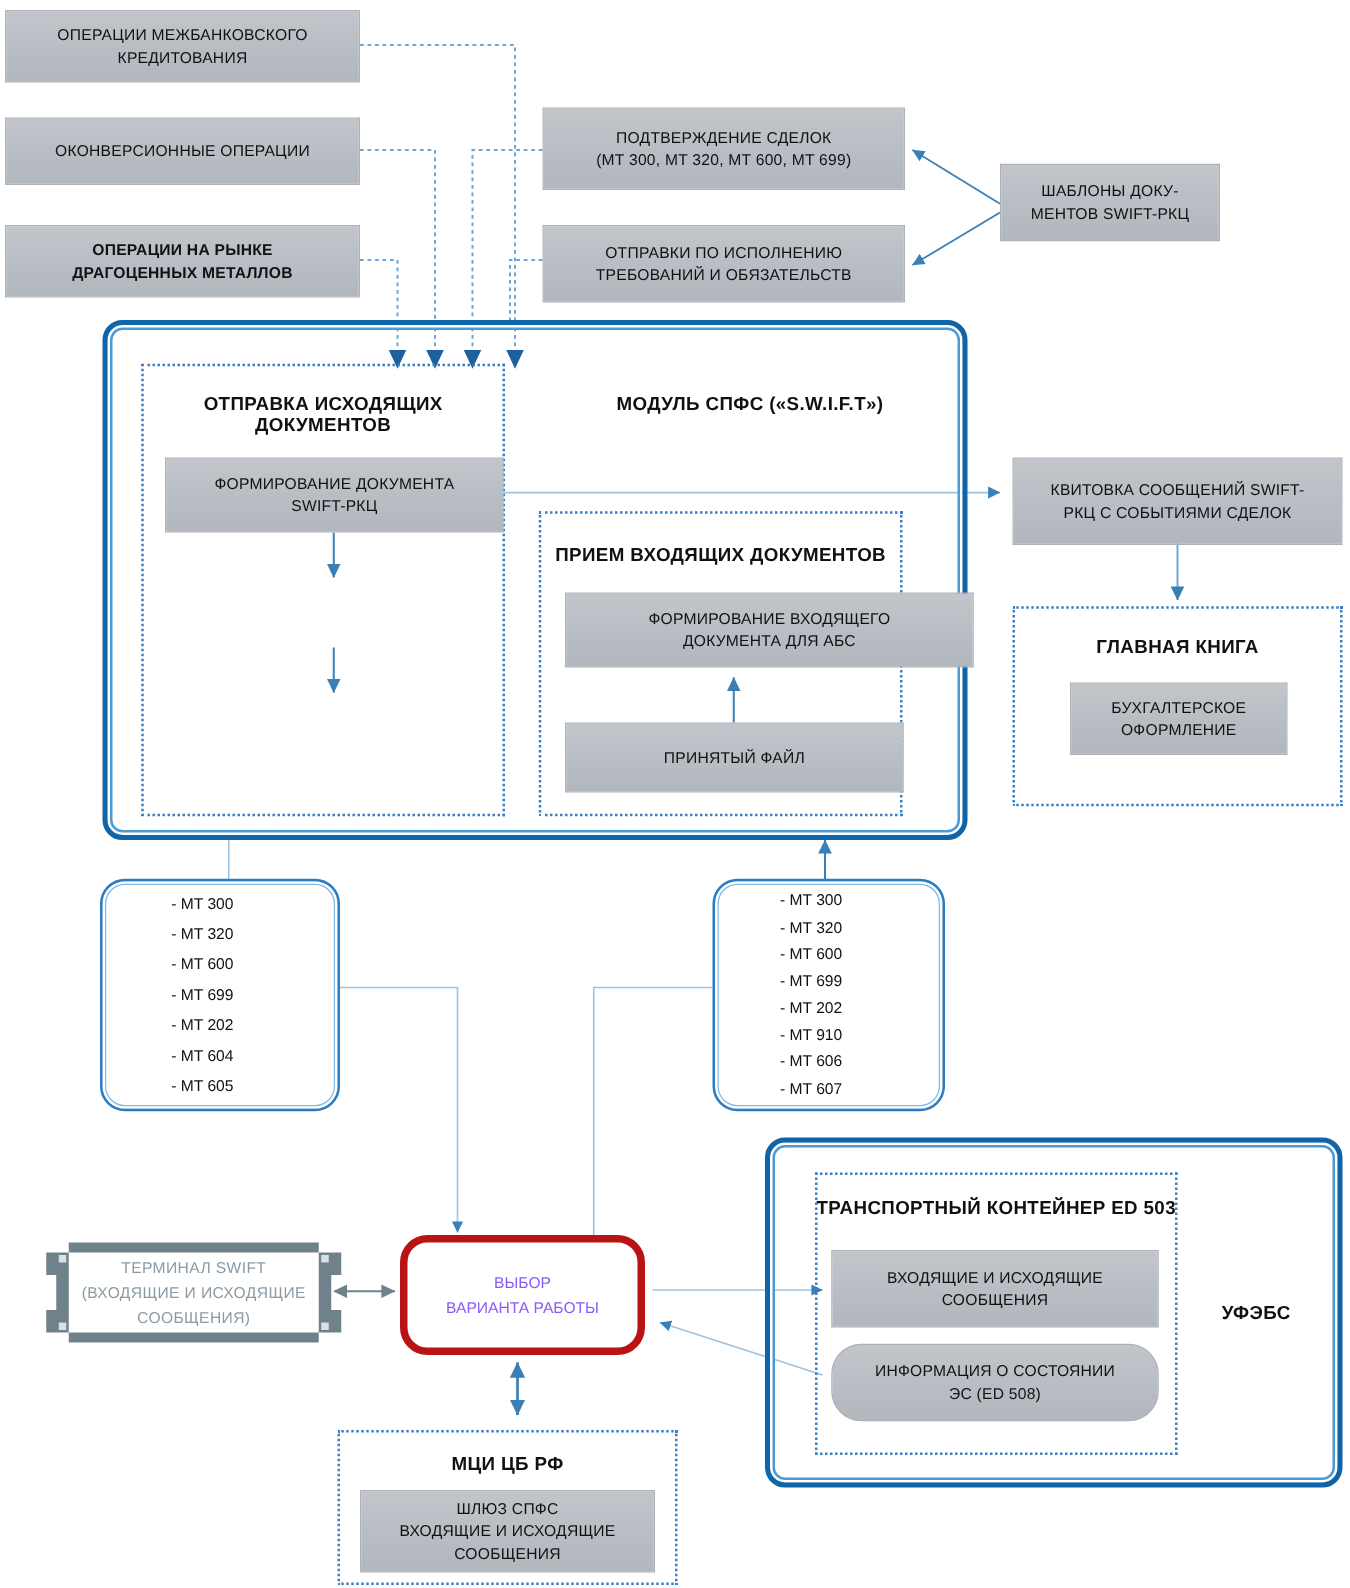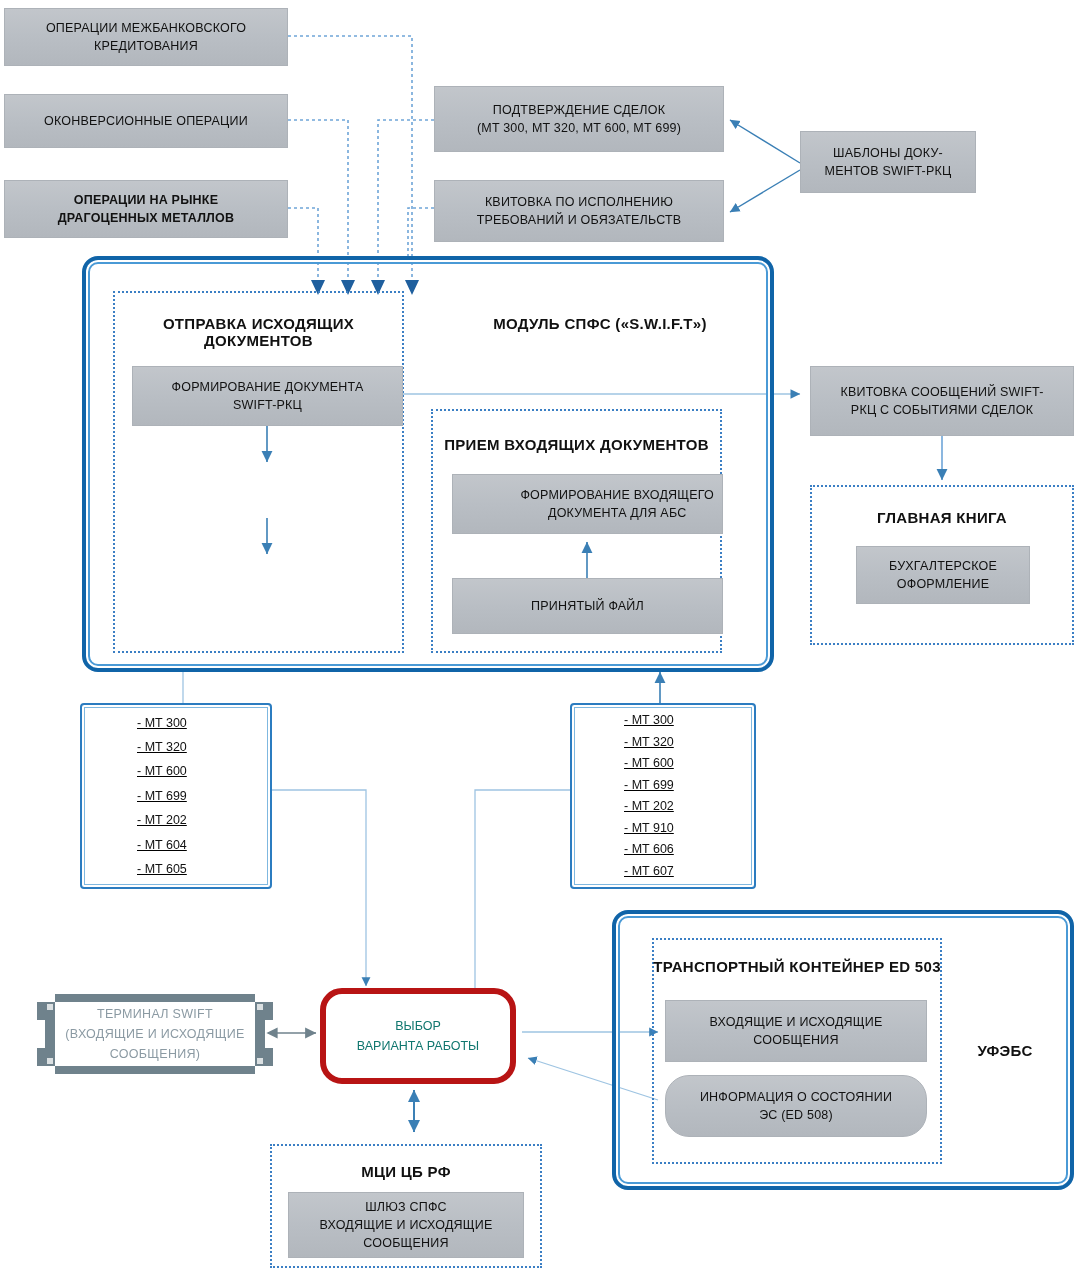--- a/index.html
+++ b/index.html
@@ -23,31 +23,30 @@
   .bframe{
     border:2px solid #1064a8;border-radius:14px;
     box-shadow:inset 0 0 0 2px #ffffff, inset 0 0 0 4px #4a9ad6;
     background:transparent;
   }
   .bframe.thick{
     border:4px solid #1064a8;border-radius:16px;
     box-shadow:inset 0 0 0 2px #ffffff, inset 0 0 0 4px #4a9ad6;
   }
   .lframe{
-    border:2px solid #2b7cc0;border-radius:4px;
+    border:2px solid #2b7cc0;border-radius:20px;
     box-shadow:inset 0 0 0 2px #ffffff, inset 0 0 0 3px #7fb8e0;
     background:#fff;
-    text-decoration:underline;
   }
 
   
   .redbox{
     border:6px solid #b81414;border-radius:22px;background:#fff;
     display:flex;align-items:center;justify-content:center;text-align:center;
-    font-size:12.5px;line-height:1.6;color:#0f766e;font-weight:500;
+    font-size:12.5px;line-height:1.6;color:#8b5cf6;font-weight:500;
   }
 
   
   .lab{font-size:15px;font-weight:bold;color:#111;text-align:center;letter-spacing:.3px;}
 
   
   .mtlist{display:flex;flex-direction:column;align-items:center;justify-content:center;
           font-size:12.5px;color:#111;line-height:1.95;}
   .mtlist span{display:block;width:78px;text-align:left;}
 
@@ -174,21 +173,21 @@
   <div class="abs gbox" style="left:4px;top:180px;width:284px;height:58px;font-weight:bold;">
     <span style="white-space:pre-line;">ОПЕРАЦИИ НА РЫНКЕ
 ДРАГОЦЕННЫХ МЕТАЛЛОВ</span>
   </div>
 
   <div class="abs gbox" style="left:434px;top:86px;width:290px;height:66px;">
     <span style="white-space:pre-line;">ПОДТВЕРЖДЕНИЕ СДЕЛОК
 (MT 300, MT 320, MT 600, MT 699)</span>
   </div>
   <div class="abs gbox" style="left:434px;top:180px;width:290px;height:62px;">
-    <span style="white-space:pre-line;">КВИТОВКА ПО ИСПОЛНЕНИЮ
+    <span style="white-space:pre-line;">ОТПРАВКИ ПО ИСПОЛНЕНИЮ
 ТРЕБОВАНИЙ И ОБЯЗАТЕЛЬСТВ</span>
   </div>
   <div class="abs gbox" style="left:800px;top:131px;width:176px;height:62px;">
     <span style="white-space:pre-line;">ШАБЛОНЫ ДОКУ-
 МЕНТОВ SWIFT-РКЦ</span>
   </div>
 
   <div class="abs bframe thick" style="left:82px;top:256px;width:692px;height:416px;"></div>
   <div class="abs lab" style="left:430px;top:315px;width:340px;">МОДУЛЬ СПФС («S.W.I.F.T»)</div>
 
@@ -196,21 +195,21 @@
   <div class="abs lab" style="left:113px;top:315px;width:291px;">ОТПРАВКА ИСХОДЯЩИХ ДОКУМЕНТОВ</div>
 
   <div class="abs gbox" style="left:132px;top:366px;width:271px;height:60px;">
     <span style="white-space:pre-line;">ФОРМИРОВАНИЕ ДОКУМЕНТА
 SWIFT-РКЦ</span>
   </div>
 
   <div class="abs dotbox" style="left:431px;top:409px;width:291px;height:244px;"></div>
   <div class="abs lab" style="left:431px;top:436px;width:291px;">ПРИЕМ ВХОДЯЩИХ ДОКУМЕНТОВ</div>
 
-  <div class="abs gbox" style="left:452px;top:474px;width:271px;height:60px;justify-content:flex-end;">
+  <div class="abs gbox" style="left:452px;top:474px;width:327px;height:60px;">
     <span style="white-space:pre-line;">ФОРМИРОВАНИЕ ВХОДЯЩЕГО
 ДОКУМЕНТА ДЛЯ АБС</span>
   </div>
   <div class="abs gbox" style="left:452px;top:578px;width:271px;height:56px;">
     <span style="white-space:pre-line;">ПРИНЯТЫЙ ФАЙЛ</span>
   </div>
 
   <div class="abs gbox" style="left:810px;top:366px;width:264px;height:70px;">
     <span style="white-space:pre-line;">КВИТОВКА СООБЩЕНИЙ SWIFT-
 РКЦ С СОБЫТИЯМИ СДЕЛОК</span>

